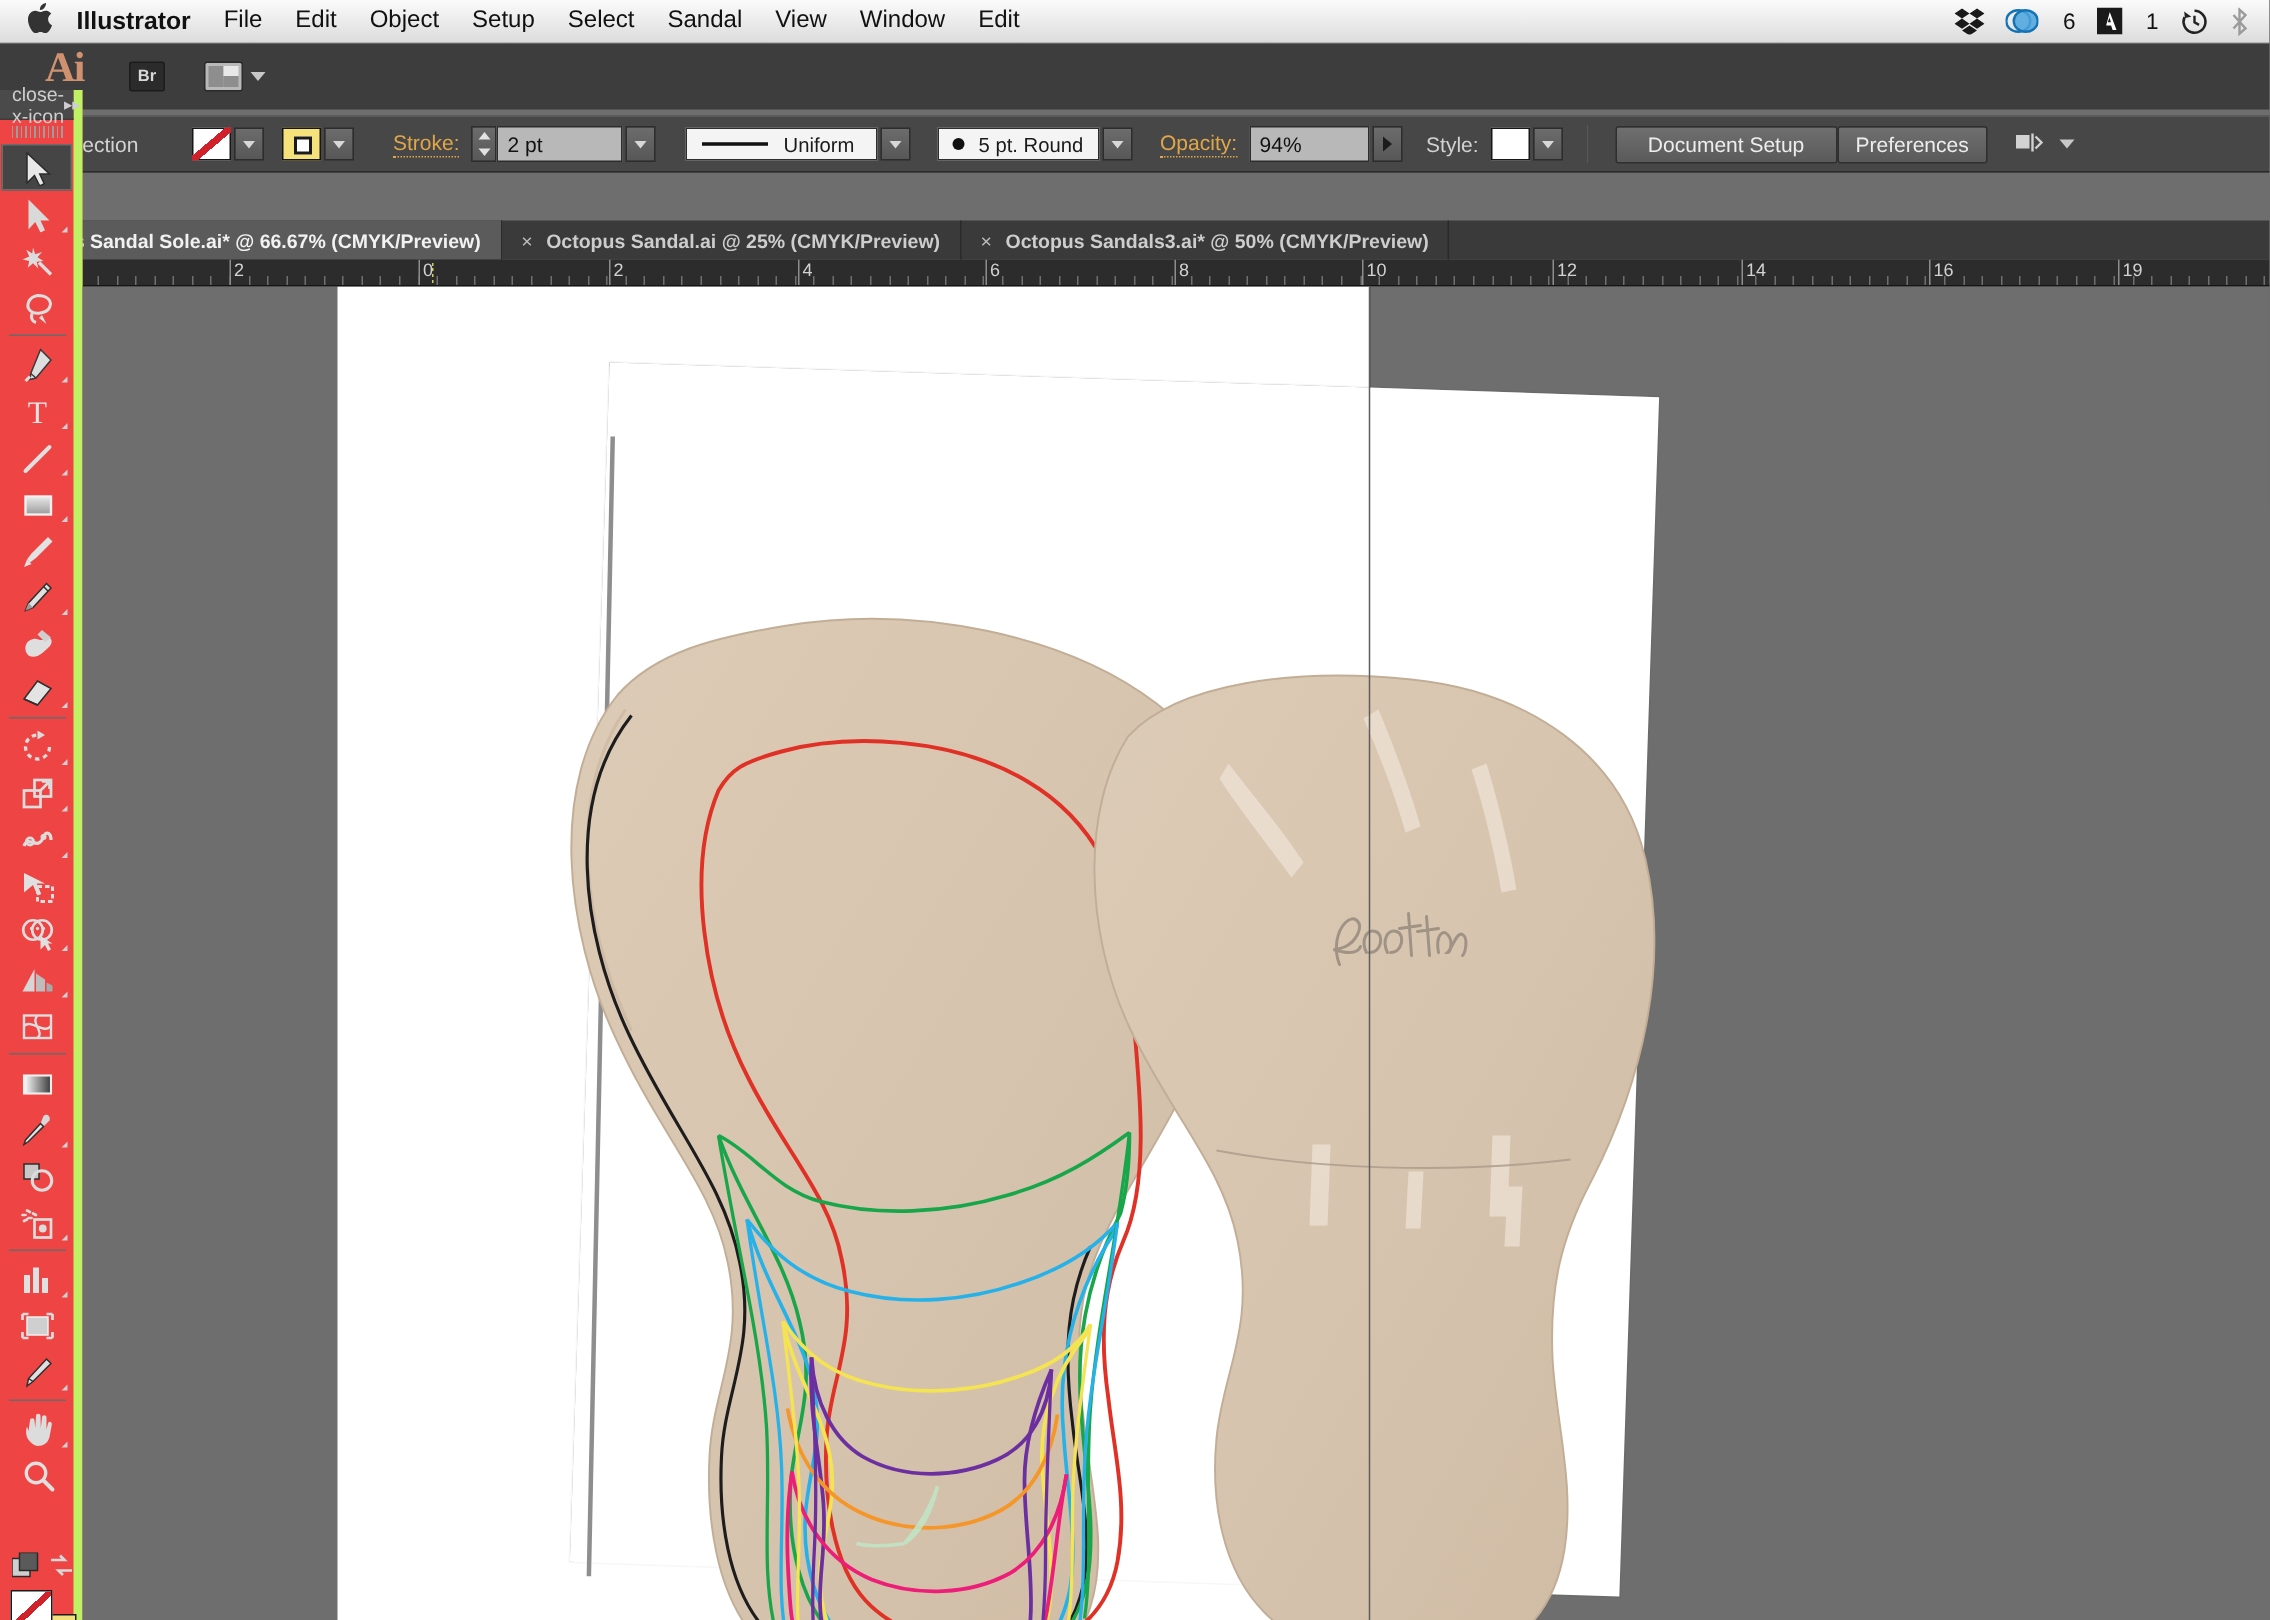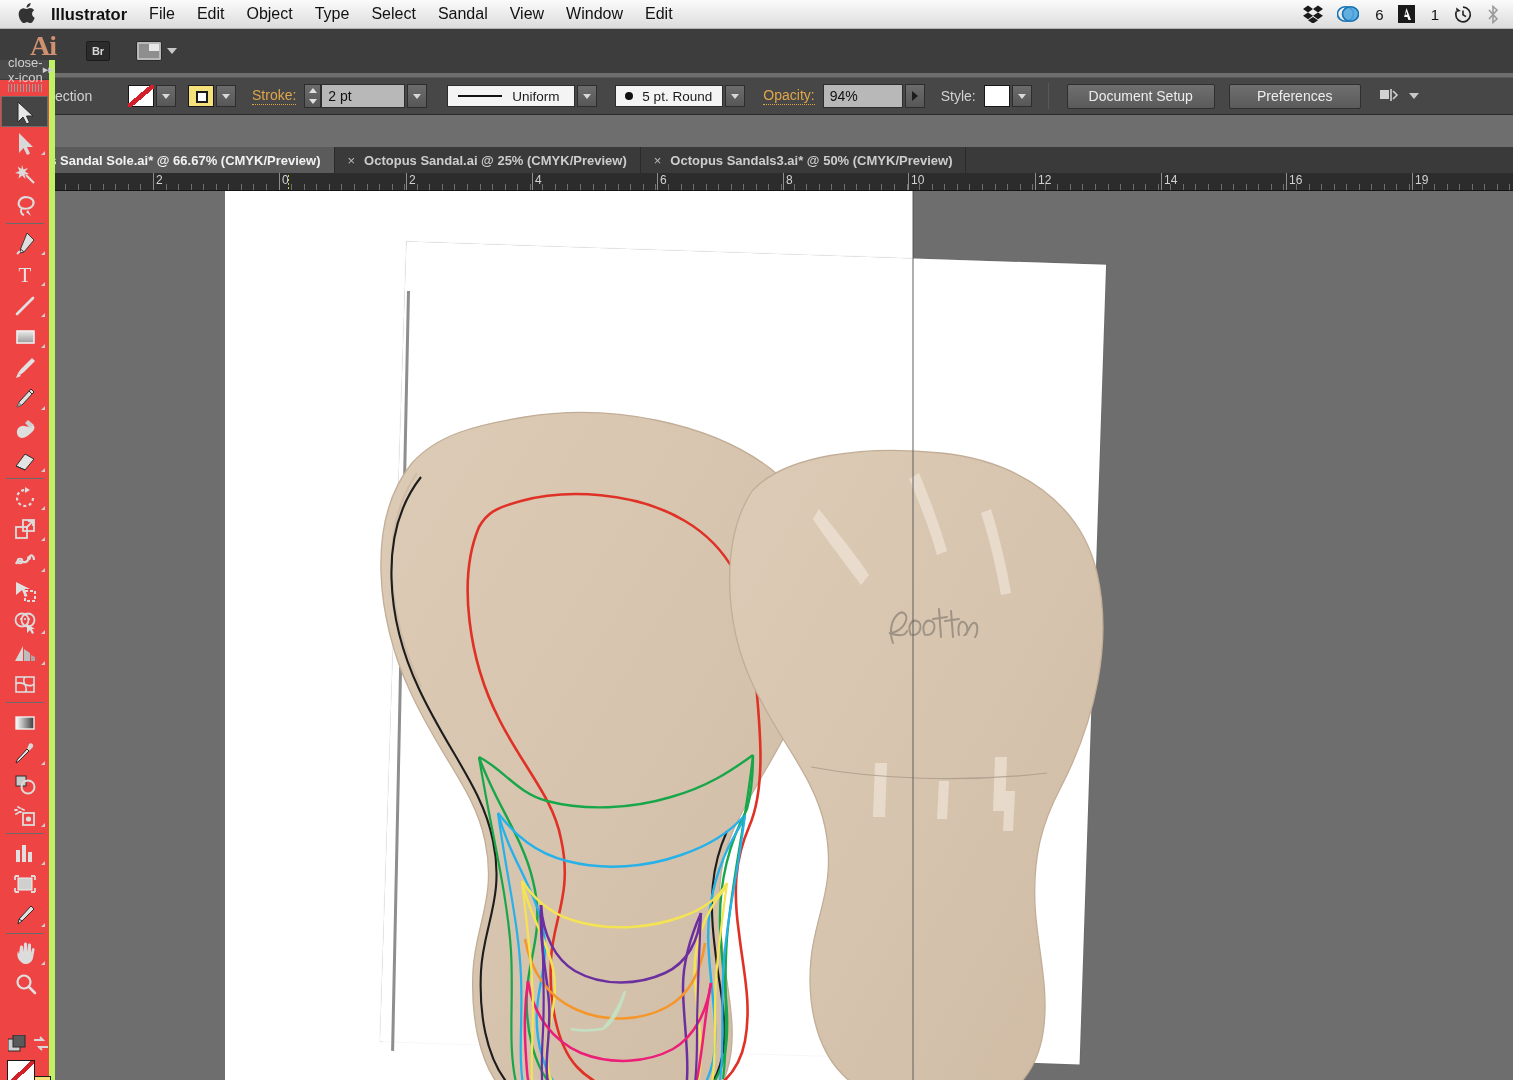--- a/index.html
+++ b/index.html
@@ -228,21 +228,21 @@
   <div id="menubar">
     <span class="apple">
       <svg width="17" height="20" viewBox="0 0 17 20">
           <path fill="#333" d="M11.6 3.1c.7-.85 1.18-2.02 1.05-3.1-1.01.04-2.24.67-2.96 1.52-.65.75-1.22 1.95-1.07 3.1 1.13.09 2.28-.57 2.98-1.52zM12.63 5.1c-1.64-.1-3.03.93-3.81.93-.79 0-1.98-.88-3.26-.86-1.68.03-3.23.97-4.09 2.48-1.75 3.03-.45 7.5 1.25 9.96.83 1.2 1.82 2.55 3.12 2.5 1.25-.05 1.72-.81 3.23-.81 1.51 0 1.94.81 3.26.78 1.35-.02 2.2-1.22 3.02-2.43.95-1.39 1.34-2.74 1.36-2.81-.03-.01-2.61-1-2.64-3.97-.02-2.48 2.03-3.67 2.12-3.73-1.16-1.71-2.96-1.9-3.56-1.94z"></path>
         </svg>
     </span>
     <span class="appname">Illustrator</span>
     <span class="mi">File</span>
     <span class="mi">Edit</span>
     <span class="mi">Object</span>
-    <span class="mi">Type</span>
+    <span class="mi">Setup</span>
     <span class="mi">Select</span>
     <span class="mi">Sandal</span>
     <span class="mi">View</span>
     <span class="mi">Window</span>
     <span class="mi">Edit</span>
 
     <div class="right">
       <span class="sysicon">
         <svg width="20" height="18" viewBox="0 0 20 18">
             <path fill="#1a1a1a" d="M5 .6 0 4l5 3.4L10 4 5 .6zM15 .6 10 4l5 3.4L20 4 15 .6zM0 10.8l5 3.4 5-3.4L5 7.4l-5 3.4zM15 7.4l-5 3.4 5 3.4 5-3.4-5-3.4zM5 15.3l5 3.3 5-3.3-5-3.3-5 3.3z"></path>
@@ -295,21 +295,21 @@
         <span class="tri"></span>
       </span>
 
     <span class="swatch-box swatch-stroke" style="margin-left:12px">
         <span class="inner"></span>
       </span>
     <span class="dd-btn">
         <span class="tri"></span>
       </span>
 
-    <span class="ctl-label-orange" style="margin-left:16px">Stroke:</span>
+    <span class="ctl-label-orange" style="margin-left:26px">Stroke:</span>
     <span class="stepper" style="margin-left:8px">
         <span class="up"></span>
         <span class="dn"></span>
       </span>
     <span class="field" style="width:84px">2 pt</span>
     <span class="dd-btn" style="height:24px">
         <span class="tri"></span>
       </span>
 
     <span class="whitefield" style="margin-left:20px;width:128px">
@@ -340,21 +340,21 @@
 
     <span class="lbl" style="margin-left:16px">Style:</span>
     <span class="swatch-box" style="margin-left:8px"></span>
     <span class="dd-btn">
         <span class="tri"></span>
       </span>
 
     <span class="divider-v" style="margin-left:16px"></span>
 
     <span class="btn3d" style="margin-left:18px;width:148px">Document Setup</span>
-    <span class="btn3d" style="margin-left:14px;width:132px">Preferences</span>
+    <span class="btn3d" style="width:100px">Preferences</span>
 
     <span style="margin-left:18px">
       <svg width="20" height="18" viewBox="0 0 20 18">
           <rect x="1" y="4" width="9" height="9" fill="#d2d2d2"></rect>
           <path d="M12 3v12" stroke="#d2d2d2" stroke-width="1.6"></path>
           <path d="M14 5l4 4-4 4" fill="none" stroke="#d2d2d2" stroke-width="1.6"></path>
         </svg>
     </span>
     <span class="caret-dn" style="margin-left:10px"></span>
   </div>

